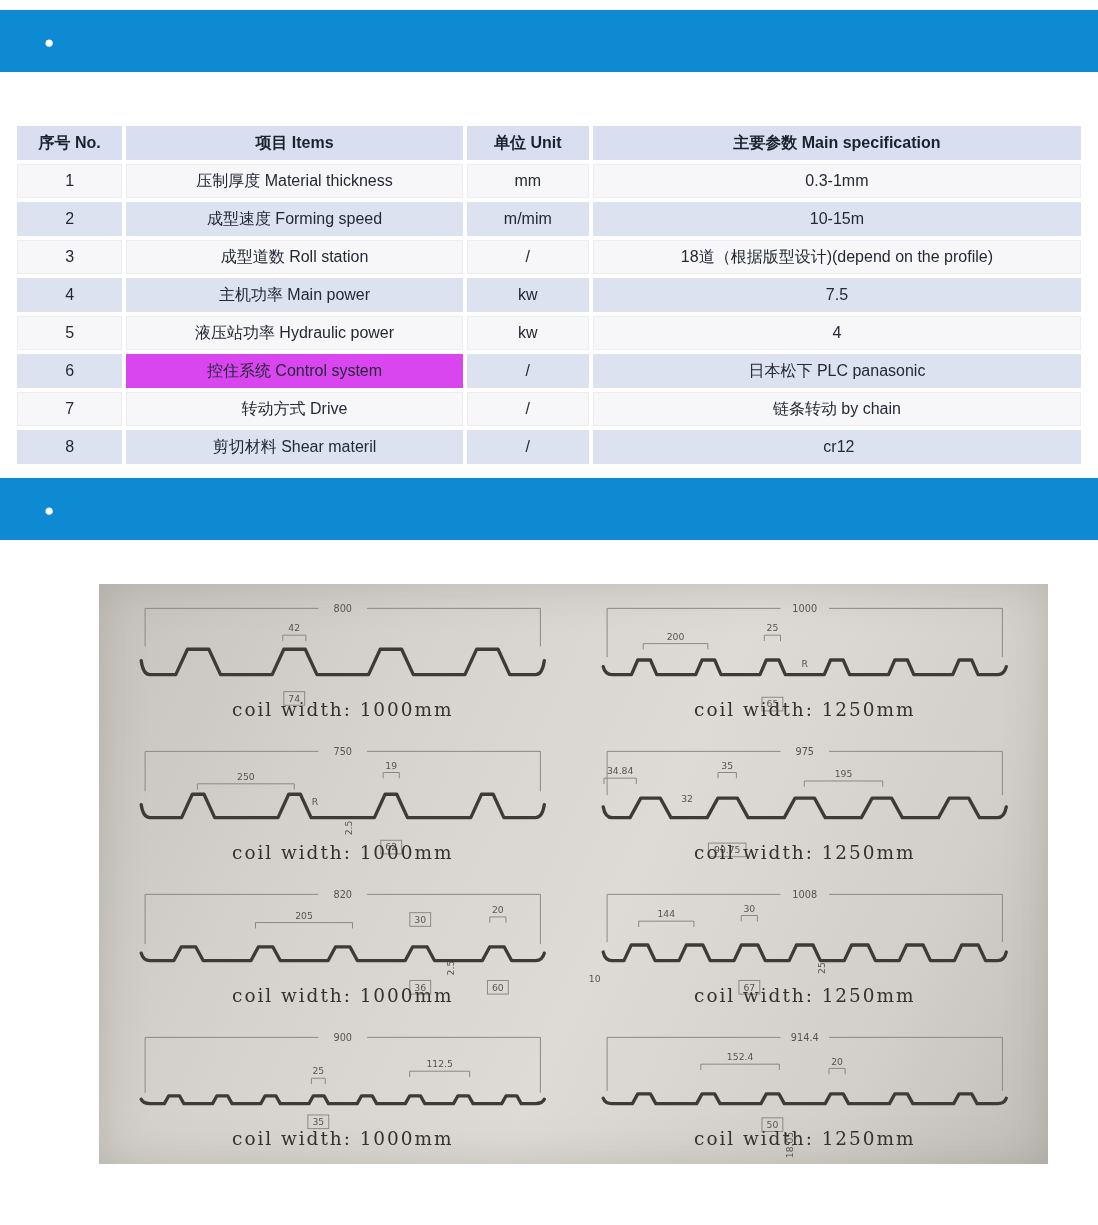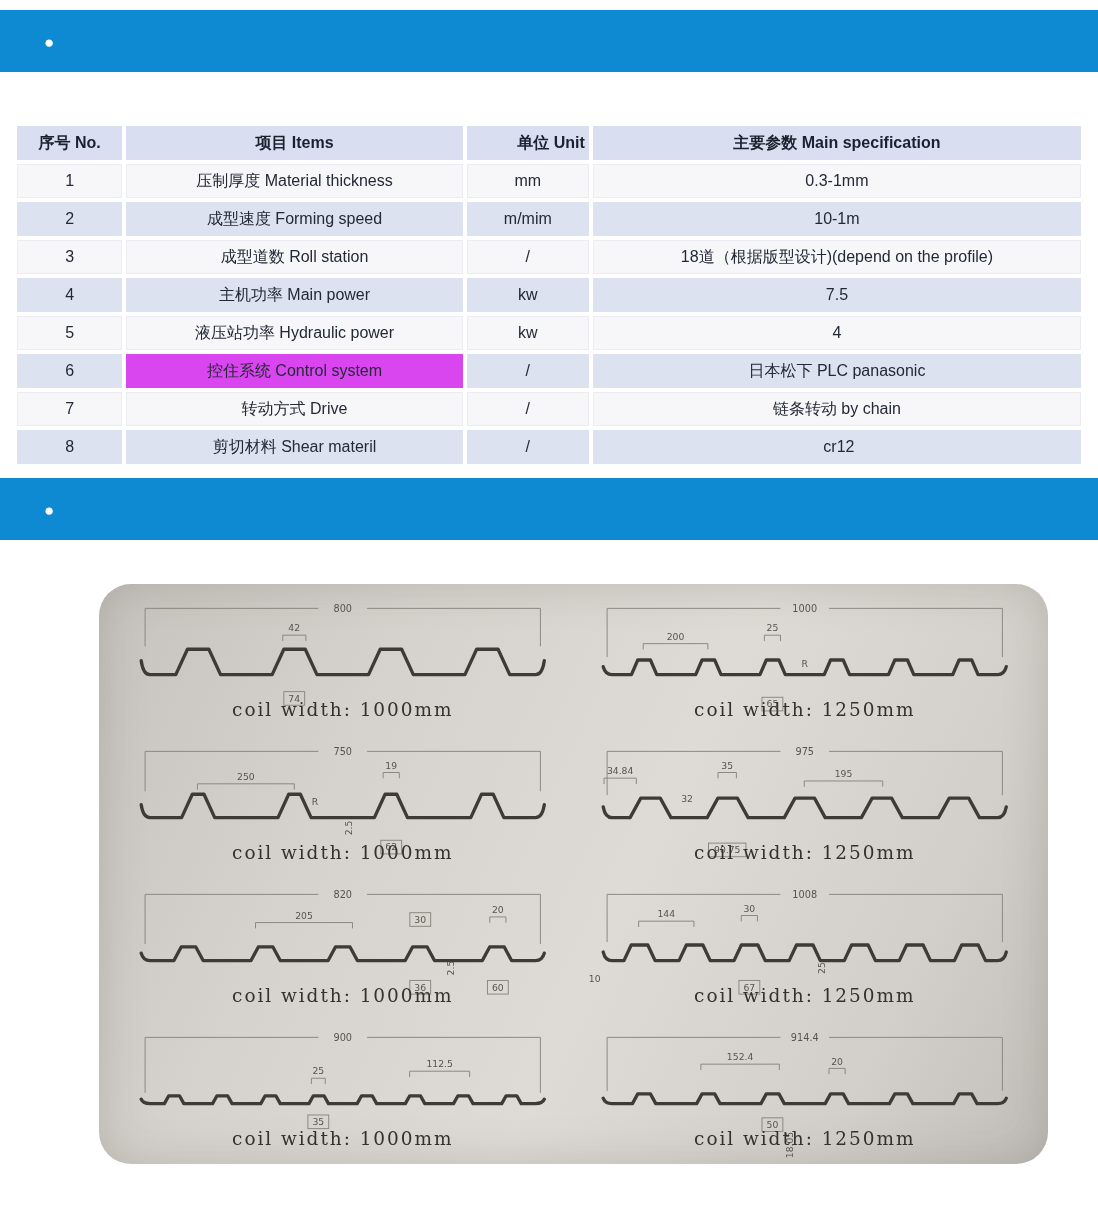--- a/index.html
+++ b/index.html
@@ -27,21 +27,21 @@
   table.spec td{
     height:34px;font-size:16px;color:#242936;
     text-align:center;vertical-align:middle;padding:0 4px;
   }
   table.spec tr.light td{background:#f7f7fa;box-shadow:inset 0 0 0 1px #ececf2;}
   .photo{
     width:949px;height:580px;margin:44px 4px 0 99px;
     background:linear-gradient(115deg,#c6c3be 0%,#d6d3ce 28%,#dedbd6 55%,#d2cfca 82%,#c1beb9 100%);
     box-shadow:inset 0 0 46px rgba(90,84,72,.22);
     display:grid;grid-template-columns:1fr 1fr;grid-template-rows:repeat(4,1fr);
-    padding:4px 13px;box-sizing:border-box;border-radius:32px;
+    padding:4px 13px;box-sizing:border-box;
   }
   .panel{display:flex;align-items:center;justify-content:center;}
   .panel svg{width:100%;height:100%;}
   .panel svg text{font-family:"DejaVu Sans", sans-serif;}
   .panel svg text.coil{
     font-family:"DejaVu Serif", serif;font-size:19px;letter-spacing:2px;fill:#34322d;
   }
   .panel svg text.dim{font-size:9.5px;fill:#56544f;}
   .panel svg text.odim{font-size:10px;fill:#56544f;}
 </style>
@@ -56,36 +56,36 @@
   <colgroup>
     <col style="width:10%">
       <col style="width:32%">
       <col style="width:11.6%">
       <col style="width:46.4%">
   </colgroup>
   <thead>
     <tr id="spec-head" style="background: #0f766e;">
         <th style="background: rgb(217, 222, 240);">序号 No.</th>
         <th style="background: rgb(217, 222, 240);">项目 Items</th>
-        <th style="background: rgb(217, 222, 240); text-align: right;">单位 Unit</th>
+        <th style="background: rgb(217, 222, 240);">单位 Unit</th>
         <th style="background: rgb(217, 222, 240);">主要参数 Main specification</th>
       </tr>
   </thead>
   <tbody id="spec-body">
       <tr class="light">
         <td>1</td>
         <td>压制厚度 Material thickness</td>
         <td>mm</td>
         <td>0.3-1mm</td>
       </tr>
       <tr class="alt">
         <td style="background: rgb(221, 226, 241);">2</td>
         <td style="background: rgb(221, 226, 241);">成型速度 Forming speed</td>
         <td style="background: rgb(221, 226, 241);">m/mim</td>
-        <td style="background: rgb(221, 226, 241);">10-1m</td>
+        <td style="background: rgb(221, 226, 241);">10-15m</td>
       </tr>
       <tr class="light">
         <td>3</td>
         <td>成型道数 Roll station</td>
         <td>/</td>
         <td>18道（根据版型设计)(depend on the profile)</td>
       </tr>
       <tr class="alt">
         <td style="background: rgb(221, 226, 241);">4</td>
         <td style="background: rgb(221, 226, 241);">主机功率 Main power</td>

